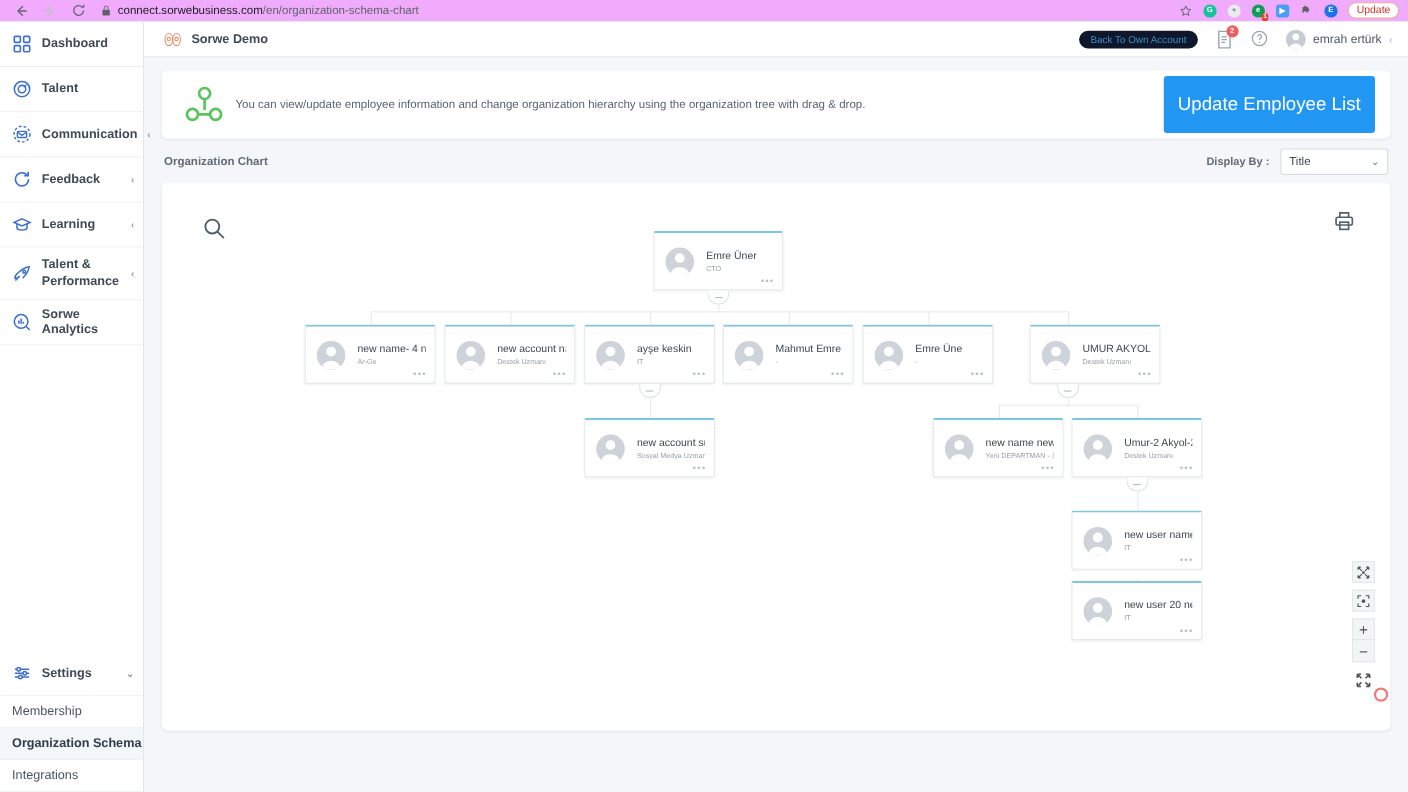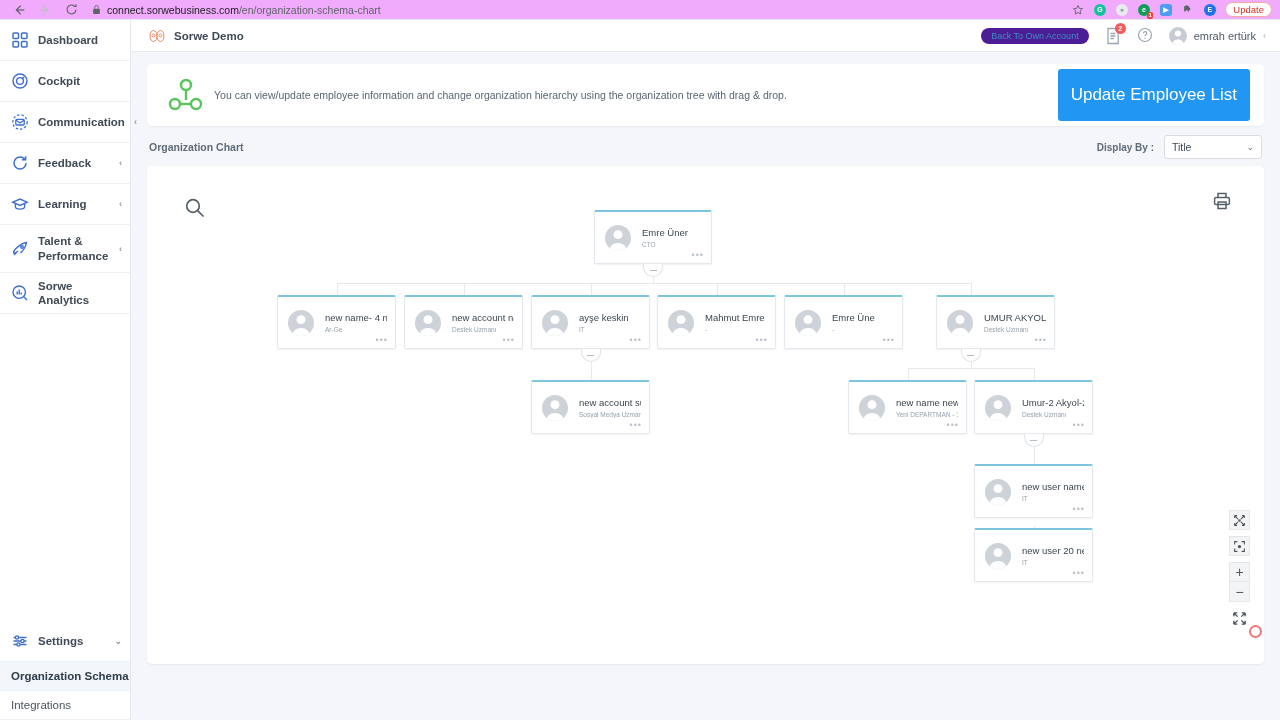--- a/index.html
+++ b/index.html
@@ -104,21 +104,21 @@
     display: flex; align-items: center;
     padding: 0 14px 0 16px;
     border-bottom: 1px solid #e8ebef;
     flex: none;
   }
   .topbar-brand { display: flex; align-items: center; gap: 7px; }
   .topbar-brand .owl-sm { width: 20px; height: 14px; }
   .topbar-title { font-size: 11.5px; font-weight: bold; color: #3f4a56; }
   .topbar-right { margin-left: auto; display: flex; align-items: center; gap: 16px; }
   .pill-btn {
-    background: #4c1d95; color: #3d8ec4;
+    background: #0f172a; color: #3d8ec4;
     font-size: 9px; border-radius: 10px;
     padding: 3px 10px; cursor: pointer; white-space:nowrap;
   }
   .hdr-ico { width: 16px; height: 18px; color: #9aa6b2; position: relative; cursor:pointer; }
   .hdr-badge {
     position: absolute; top: -4px; right: -5px;
     background: #f25c5c; color: #fff; font-size: 7px; font-weight: bold;
     width: 11px; height: 11px; border-radius: 50%;
     display:flex; align-items:center; justify-content:center;
   }
@@ -318,21 +318,21 @@
         <span class="ni-label">Dashboard</span>
       </div>
       <div class="nav-item">
         <span class="ni-ico">
           <svg viewBox="0 0 18 18" width="18" height="18" fill="none" stroke="currentColor" stroke-width="1.4">
               <circle cx="9" cy="9" r="7"></circle>
               <circle cx="9" cy="9" r="3.4"></circle>
               <path d="M11 7l2-2"></path>
             </svg>
         </span>
-        <span class="ni-label">Cockpit</span>
+        <span class="ni-label">Talent</span>
       </div>
       <div class="nav-item">
         <span class="ni-ico">
           <svg viewBox="0 0 18 18" width="18" height="18" fill="none" stroke="currentColor" stroke-width="1.3">
               <circle cx="9" cy="9" r="7.2" stroke-dasharray="2.4 2"></circle>
               <rect x="4.8" y="6.4" width="8.4" height="5.6" rx="1"></rect>
               <path d="M4.8 7l4.2 3 4.2-3"></path>
             </svg>
         </span>
         <span class="ni-label">Communication</span>
@@ -389,20 +389,21 @@
           <svg viewBox="0 0 18 18" width="18" height="18" fill="none" stroke="currentColor" stroke-width="1.4">
               <path d="M2.5 5.5h13M2.5 9h13M2.5 12.5h13"></path>
               <circle cx="6" cy="5.5" r="1.6" fill="#fff"></circle>
               <circle cx="11.5" cy="9" r="1.6" fill="#fff"></circle>
               <circle cx="7.5" cy="12.5" r="1.6" fill="#fff"></circle>
             </svg>
         </span>
         <span class="ni-label">Settings</span>
         <span class="ni-chev">⌄</span>
       </div>
+      <div class="nav-sub">Membership</div>
       <div class="nav-sub active">Organization Schema</div>
       <div class="nav-sub">Integrations</div>
     </div>
   </div>
 
   <div class="main">
 
     <div class="topbar">
       <div class="topbar-brand">
         <span class="owl-sm">

